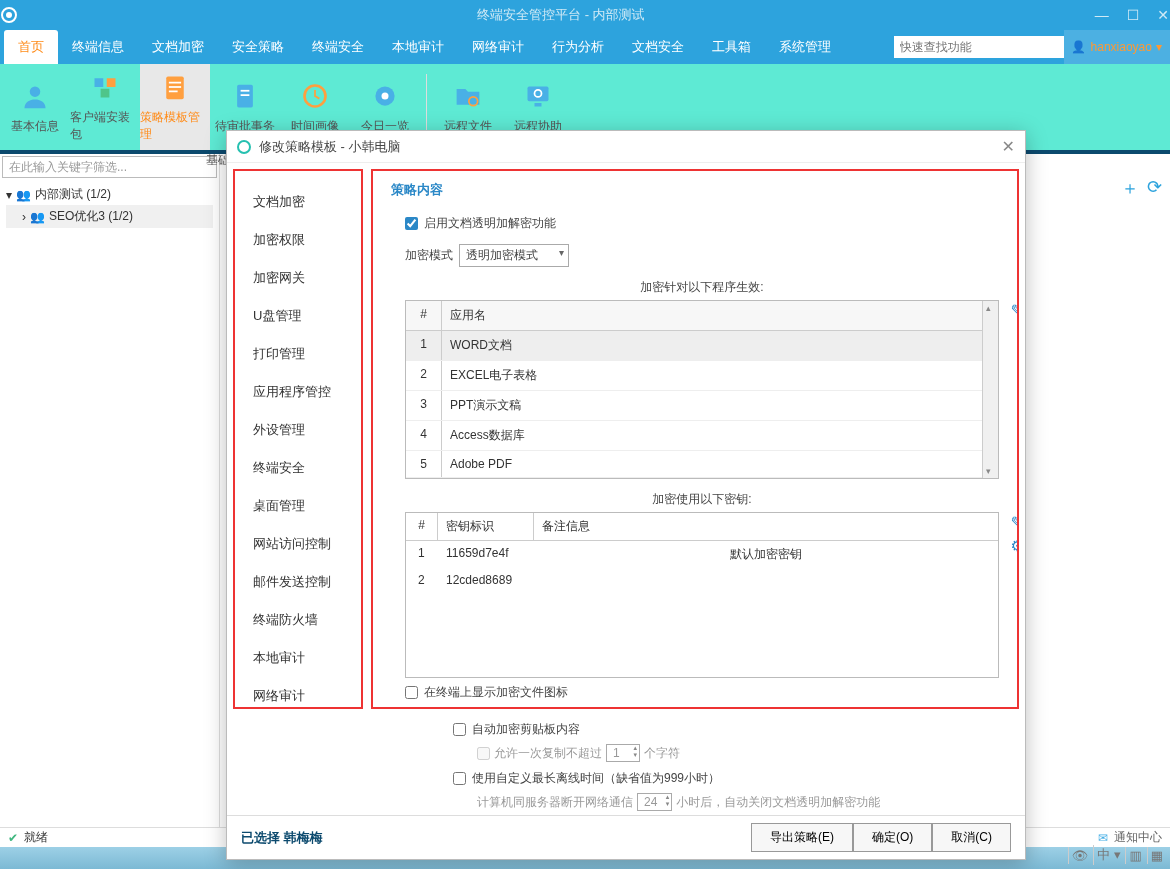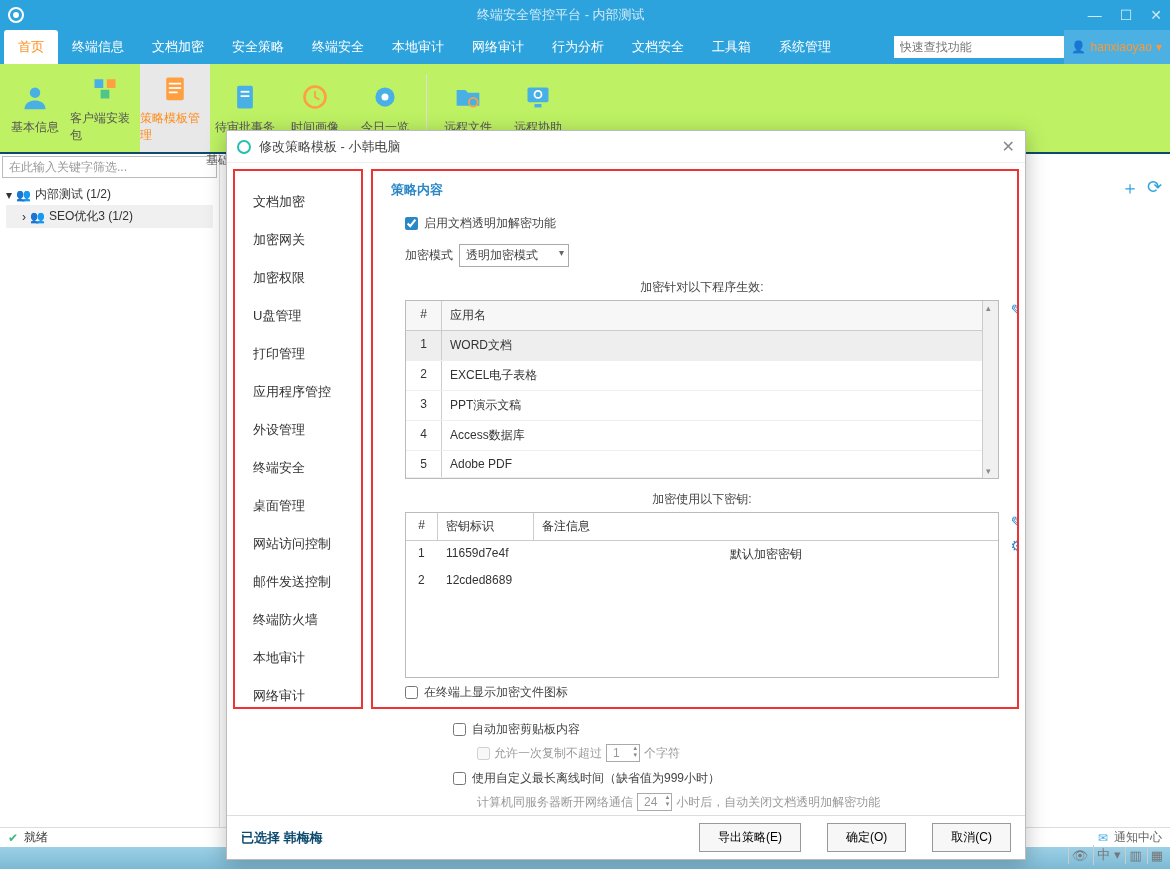--- a/index.html
+++ b/index.html
@@ -1,28 +1,28 @@
 <!DOCTYPE html>
 <html><head>
 <meta charset="utf-8">
 <style>
 * { box-sizing: border-box; margin: 0; padding: 0; }
 body { font-family: "Microsoft YaHei", Arial, sans-serif; font-size: 12px; color: #333; background: #fff; width: 1170px; height: 869px; overflow: hidden; position: relative; }
-.titlebar { height: 30px; background: #2da3dd; display: flex; align-items: center; padding: 0 8px; color: #fff; }
+.titlebar { height: 30px; background: #2da3dd; display: flex; align-items: center; padding: 0 1px; color: #fff; }
 .titlebar .app-icon { width: 16px; height: 16px; border: 2px solid #fff; border-radius: 50%; display: flex; align-items: center; justify-content: center; margin-right: 10px; }
 .titlebar .app-icon::after { content: ""; width: 6px; height: 6px; background: #fff; border-radius: 50%; }
 .titlebar .title { flex: 1; text-align: center; color: #d0eaf6; font-size: 13px; }
 .titlebar .win-controls { display: flex; gap: 18px; font-size: 14px; color: #d0eaf6; }
 .menubar { height: 34px; background: #2da3dd; display: flex; align-items: stretch; padding-left: 4px; }
 .menubar .tab { padding: 8px 14px 0 14px; color: #fff; font-size: 13px; cursor: pointer; }
 .menubar .tab.active { background: #fff; color: #ff8c1a; border-radius: 3px 3px 0 0; }
 .menubar .search { margin-left: auto; display: flex; align-items: center; }
 .menubar .search input { height: 22px; width: 170px; padding: 2px 6px; border: none; font-size: 12px; color: #999; }
 .menubar .user { color: #ff9933; background: rgba(255,255,255,0.15); padding: 0 8px; display: flex; align-items: center; gap: 4px; font-size: 12px; }
-.toolbar { height: 90px; background: #bef264; border-bottom: 2px solid #0c4a6e; display: flex; align-items: stretch; }
+.toolbar { height: 90px; background: #5eead4; border-bottom: 4px solid #0c4a6e; display: flex; align-items: stretch; }
 .toolbar .btn { width: 70px; display: flex; flex-direction: column; align-items: center; justify-content: center; gap: 6px; font-size: 12px; color: #555; cursor: pointer; }
 .toolbar .btn.active { background: #e8e8e8; color: #ff8c1a; }
 .toolbar .btn .icn { width: 32px; height: 32px; display: flex; align-items: center; justify-content: center; }
 .toolbar .divider { width: 1px; background: #ddd; margin: 10px 6px; }
 .content { display: flex; height: calc(100% - 30px - 34px - 90px - 22px - 20px); }
 .left-pane { width: 220px; border-right: 1px solid #ddd; }
 .left-pane .filter { border: 1px solid #bbb; margin: 2px; padding: 3px 6px; color: #999; height: 22px; display:flex; align-items:center; }
 .tree { padding: 4px 6px; font-size: 12px; }
 .tree .node { display: flex; align-items: center; gap: 4px; padding: 2px 0; }
 .tree .sub { padding-left: 28px; background: #f0f0f0; display: flex; align-items: center; gap: 4px; padding-top:3px; padding-bottom:3px; }
@@ -66,21 +66,21 @@
 .kth { padding: 5px 8px; border-right: 1px solid #ccc; font-size: 12px; }
 .k-num { width: 32px; text-align:center;}
 .k-id { width: 96px; }
 .k-note { flex: 1; border-right:none;}
 .key-row { display: flex; padding: 3px 0; }
 .key-row .ktd { padding: 2px 8px; font-size: 12px; }
 .key-row .k-num{text-align:left; padding-left:12px;}
 .below-box { margin: 6px 0 0 14px; }
 .modal-footer { height: 44px; border-top: 1px solid #ddd; display: flex; align-items: center; padding: 0 14px; gap: 10px; }
 .modal-footer .sel-label { color: #0c4a6e; font-weight: bold; font-size: 13px; }
-.modal-footer .btns { margin-left: auto; display: flex; gap: 26px; }
+.modal-footer .btns { margin-left: auto; display: flex; gap: 0; }
 .modal-footer button { padding: 5px 18px; font-size: 12px; border: 1px solid #999; background: #f7f7f7; cursor:pointer;}
 .below2 { margin-left: 14px; display:flex; align-items:center; gap:4px; color:#999; font-size:12px;}
 .spin { border:1px solid #aaa; padding:1px 14px 1px 6px; position:relative; display:inline-block; min-width:34px;}
 .spin::after{content:"▴\A▾"; white-space:pre; position:absolute; right:2px; top:-1px; font-size:7px; line-height:7px; color:#888;}
 svg.ico { width: 28px; height: 28px; }
 </style>
 </head>
 <body>
 
 <div class="titlebar">
@@ -241,22 +241,22 @@
 
 <div class="modal">
   <div class="modal-title">
     <span class="app-icon"></span>
     <span>修改策略模板 - 小韩电脑</span>
     <span class="close">✕</span>
   </div>
   <div class="modal-body">
     <div class="modal-side">
       <div class="item">文档加密</div>
+      <div class="item">加密权限</div>
       <div class="item">加密网关</div>
-      <div class="item">加密权限</div>
       <div class="item">U盘管理</div>
       <div class="item">打印管理</div>
       <div class="item">应用程序管控</div>
       <div class="item">外设管理</div>
       <div class="item">终端安全</div>
       <div class="item">桌面管理</div>
       <div class="item">网站访问控制</div>
       <div class="item">邮件发送控制</div>
       <div class="item">终端防火墙</div>
       <div class="item">本地审计</div>

